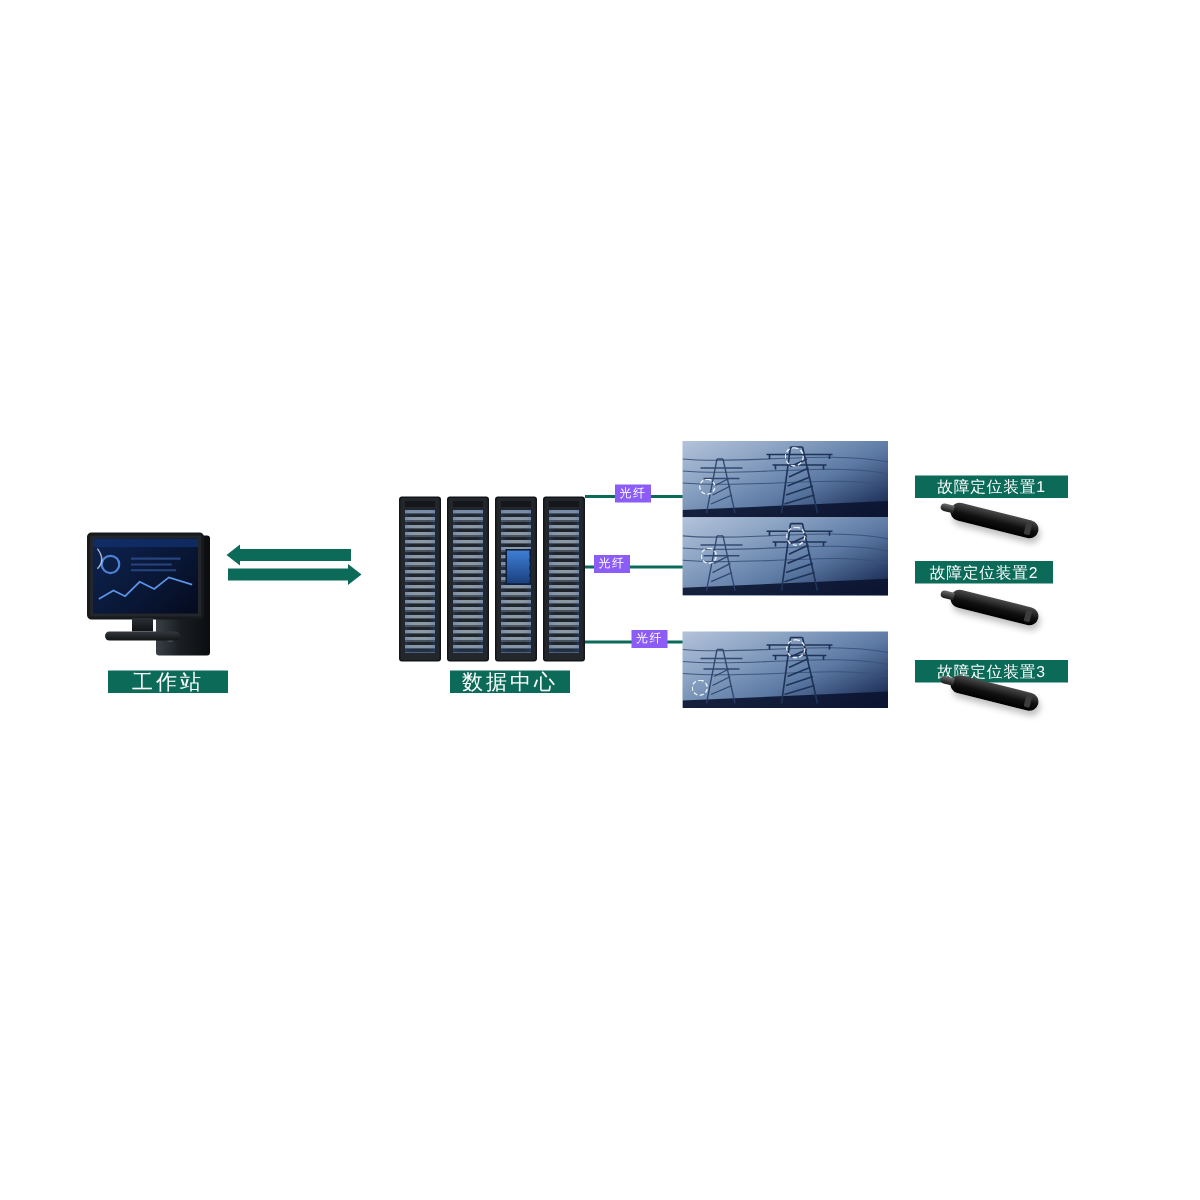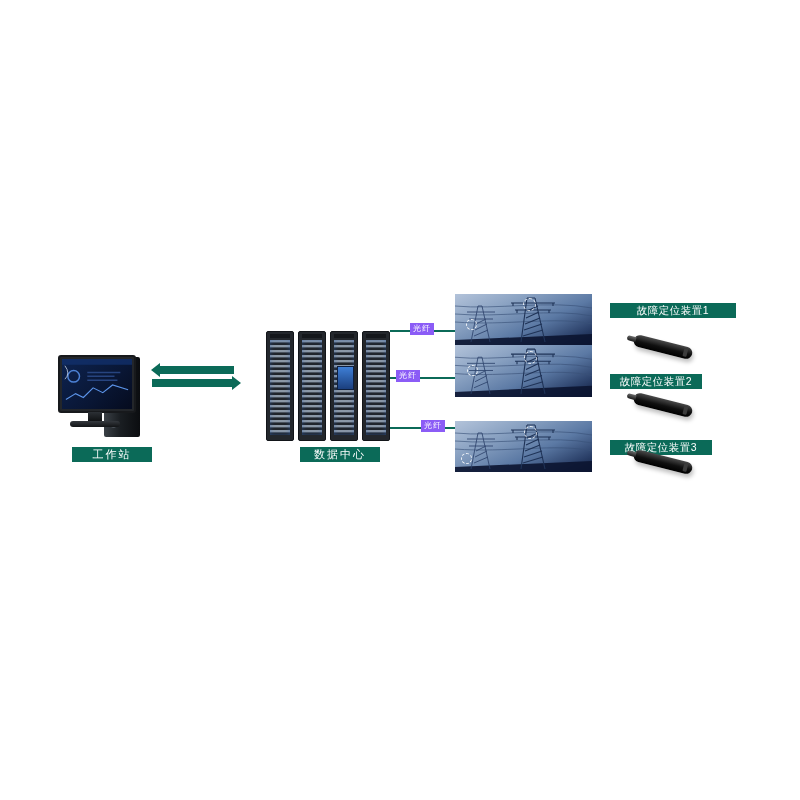--- a/index.html
+++ b/index.html
@@ -1,21 +1,21 @@
 <!DOCTYPE html>
 <html><head>
 <meta charset="utf-8">
 <style>
   html,body{margin:0;padding:0;}
   body{font-family:"Liberation Sans","DejaVu Sans",sans-serif;background:#fff;}
   .canvas{position:relative;width:800px;height:800px;background:#ffffff;overflow:hidden;}
 
   
   .label-box{position:absolute;background:#0b6a58;color:#fff;display:flex;align-items:center;
-             justify-content:center;font-size:11px;letter-spacing:2px;height:15px;}
+             justify-content:center;font-size:14px;letter-spacing:2px;height:15px;}
   .label-box.small{font-size:10.5px;letter-spacing:0.5px;}
 
   
   .pc-tower{position:absolute;left:104px;top:357px;width:36px;height:80px;border-radius:2px;
             background:linear-gradient(to right,#3a4046,#1a1e22 45%,#0b0d10);}
   .pc-tower::before{content:"";position:absolute;left:5px;top:6px;width:9px;height:26px;
             background:repeating-linear-gradient(to bottom,#565d64 0 3px,#23272b 3px 6px);}
   .pc-tower::after{content:"";position:absolute;left:7px;bottom:9px;width:5px;height:5px;border-radius:50%;background:#4a5158;}
   .monitor{position:absolute;left:58px;top:355px;width:78px;height:58px;background:#23262a;
            border:2px solid #17191c;border-radius:3px;padding:2px;box-sizing:border-box;}
@@ -182,21 +182,21 @@
       <g stroke="#2a4069" stroke-width="0.9" fill="none" opacity="0.9">
         <path d="M16,48 L23,12 M35,48 L27,12 M23,12 L27,12"></path>
         <path d="M12,18 L40,18 M14,25 L38,25"></path>
         <path d="M19,42 L33,36 M20,36 L32,30 M21,30 L31,25"></path>
       </g>
     </svg>
     <div class="marker" style="left:6px;top:32px;width:9px;height:9px;"></div>
     <div class="marker" style="left:69px;top:5px;width:11px;height:11px;"></div>
   </div>
 
-  <div class="label-box small" style="left:610px;top:303px;width:126px;">故障定位装置1</div>
+  <div class="label-box small" style="left:610px;top:317px;width:102px;">故障定位装置1</div>
   <div class="device" style="left:633px;top:341px;"></div>
 
   <div class="label-box small" style="left:610px;top:374px;width:92px;">故障定位装置2</div>
   <div class="device" style="left:633px;top:399px;"></div>
 
   <div class="label-box small" style="left:610px;top:440px;width:102px;">故障定位装置3</div>
   <div class="device" style="left:633px;top:456px;"></div>
 
 </div>
 

